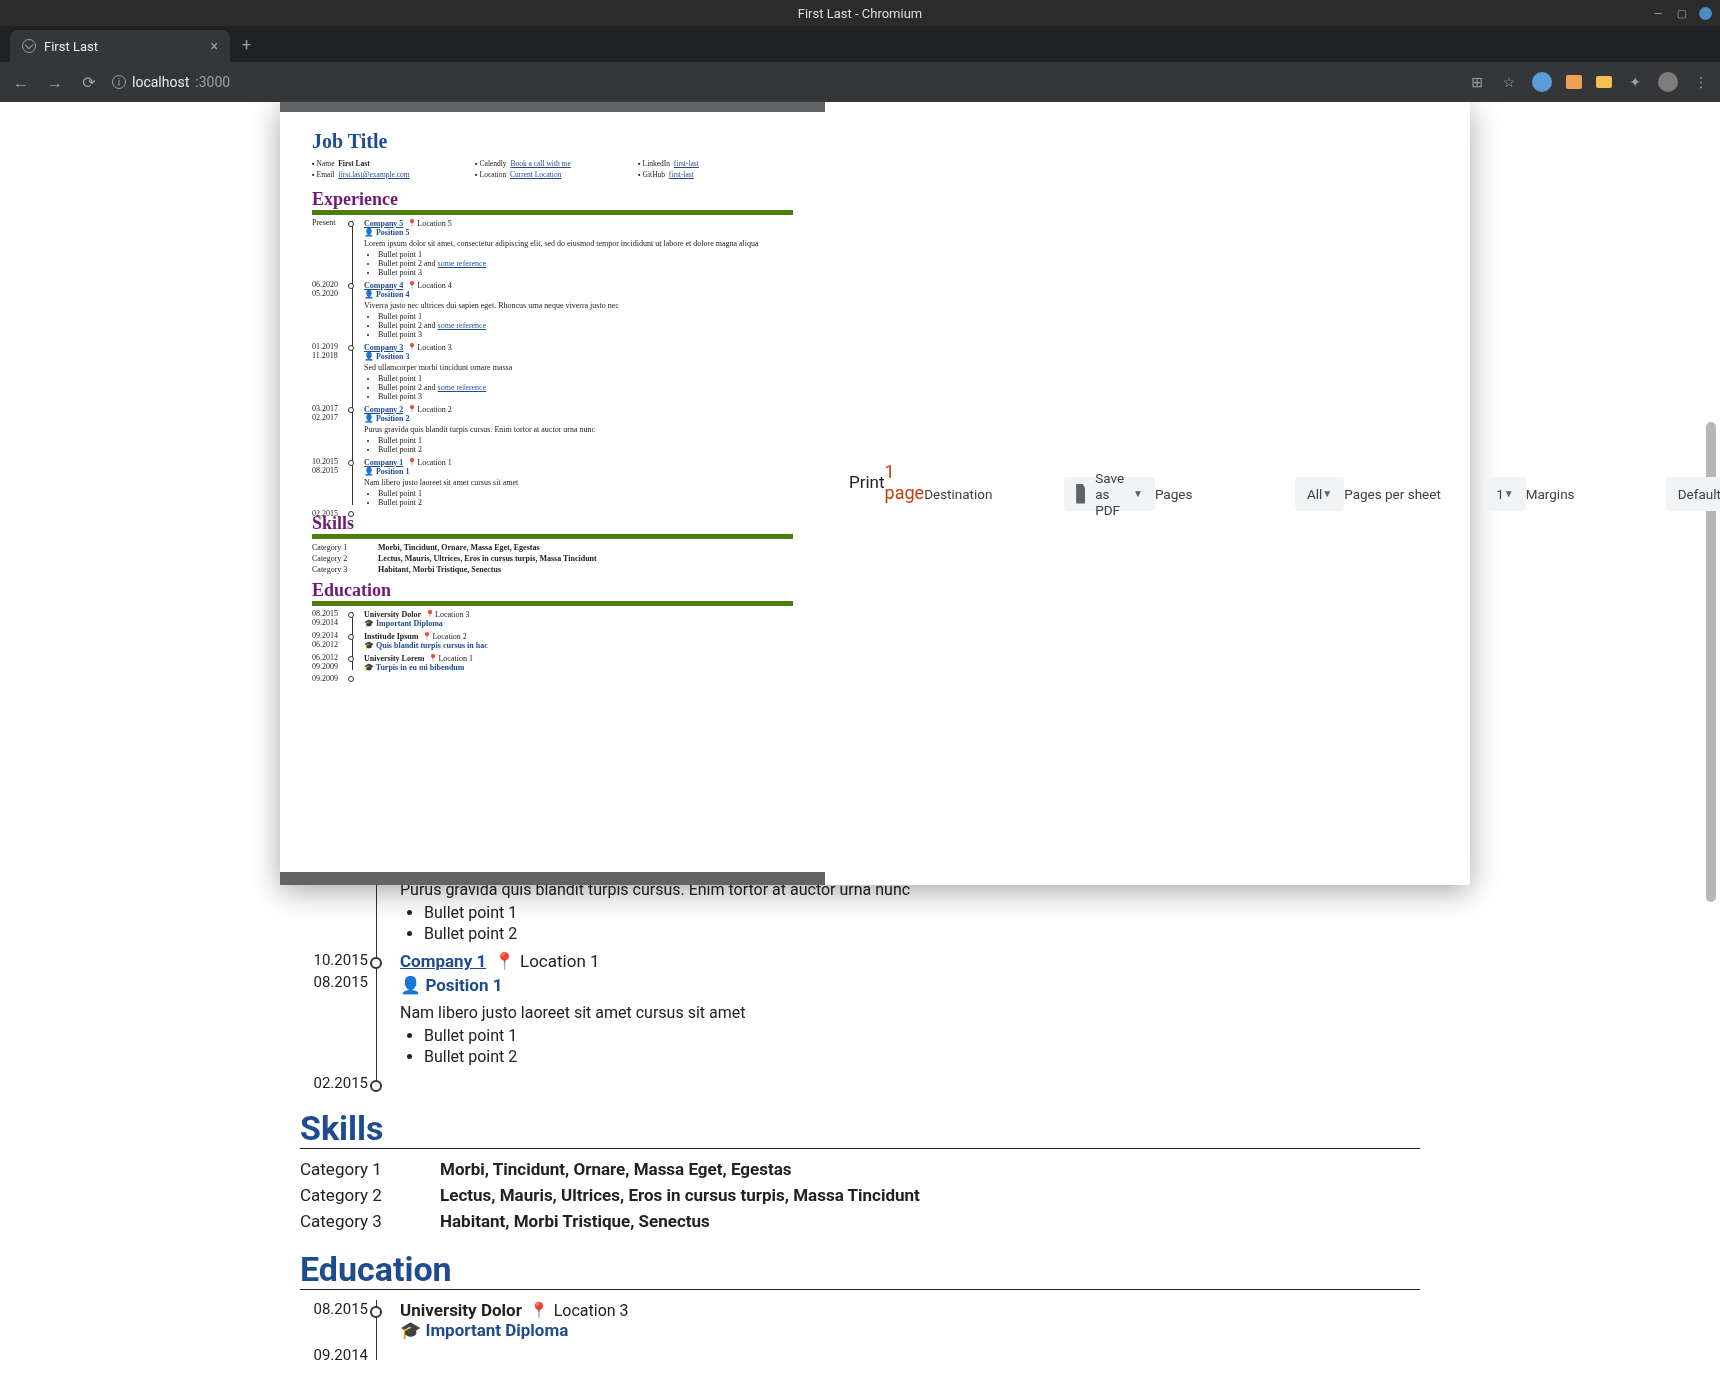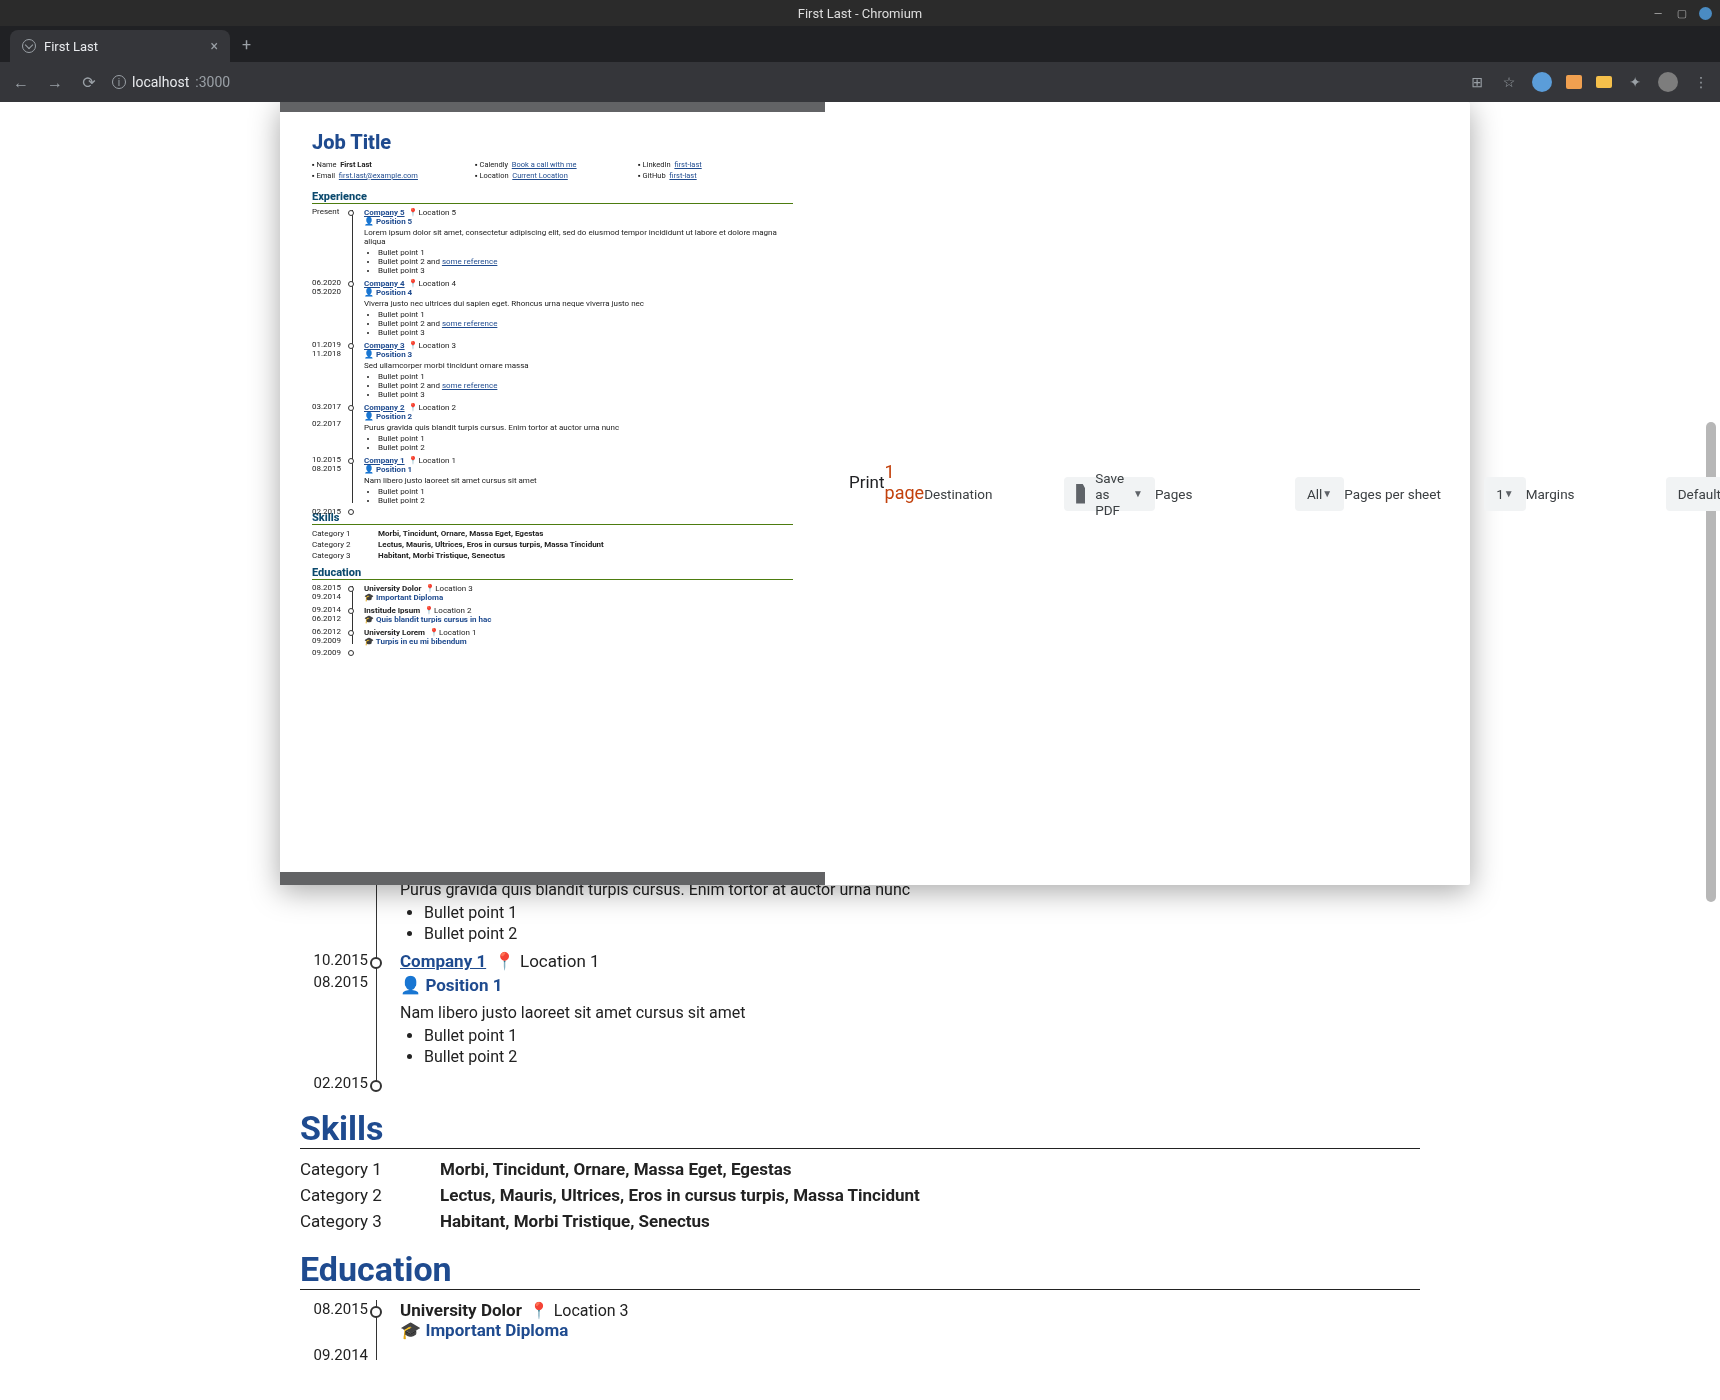--- a/index.html
+++ b/index.html
@@ -140,34 +140,35 @@
   display: flex;
   box-shadow: 0 6px 30px rgba(0,0,0,.35);
   border-radius: 2px;
 }
 .preview-pane {
   width: 656px;
   background: #626365;
   display:flex;
   justify-content:center;
   padding: 10px 0;
+  font-family: Liberation Serif, serif;
 }
 .preview-page {
   width: 545px;
   height: 760px;
   background:#fff;
   padding: 18px 32px;
   font-size: 8px;
   color:#222;
   overflow:hidden;
 }
 .pv-job { color:#1f4b8f; font-weight:800; font-size:20px;}
 .pv-contact { display:grid; grid-template-columns: 1fr 1fr 1fr; gap:2px 8px; font-size:7.5px; margin:6px 0 10px 0;}
 .pv-contact .lnk{ color:#1f4b8f; text-decoration:underline;}
-.pv-sec { color:#0c4a6e; font-weight:800; font-size:11px; border-bottom:1px solid #4d7c0f; margin:6px 0 4px 0;}
+.pv-sec { color:#701a75; font-weight:800; font-size:18px; border-bottom:5px solid #4d7c0f; margin:6px 0 4px 0;}
 .pv-tl { position:relative; padding-left:52px;}
 .pv-tl-line{ position:absolute; left:40px; top:2px; bottom:2px; width:0.6px; background:#333;}
 .pv-e { position:relative; margin-bottom:4px;}
 .pv-e .pv-date{ position:absolute; left:-52px; width:36px; text-align:left;}
 .pv-e .pv-dot{ position:absolute; left:-16px; width:6px; height:6px; border:1px solid #333; border-radius:50%; background:#fff;}
 .pv-co{ color:#1f4b8f; text-decoration:underline; font-weight:700;}
 .pv-pos{ color:#1f4b8f; font-weight:700;}
 .pv-desc{ margin:2px 0;}
 .pv-ul{ padding-left:14px;}
 .pv-ul li{ margin:0;}
@@ -384,21 +385,21 @@
     <div class="pv-desc">Sed ullamcorper morbi tincidunt ornare massa</div>
     <ul class="pv-ul">
                   <li>Bullet point 1</li>
                   <li>Bullet point 2 and <span class="pv-ref">some reference</span></li>
                   <li>Bullet point 3</li>
                 </ul>
               </div>
               <div class="pv-e">
     <span class="pv-dot" style="top:2px"></span>
     <span class="pv-date" style="top:-1px">03.2017</span>
-    <span class="pv-date" style="top:16px">02.2017</span>
+    <span class="pv-date" style="top:8px">02.2017</span>
     <div><span class="pv-co">Company 2</span> &nbsp;📍Location 2</div>
     <div class="pv-pos">👤 Position 2</div>
     <div class="pv-desc">Purus gravida quis blandit turpis cursus. Enim tortor at auctor urna nunc</div>
     <ul class="pv-ul">
                   <li>Bullet point 1</li>
                   <li>Bullet point 2</li>
                 </ul>
               </div>
               <div class="pv-e">
     <span class="pv-dot" style="top:2px"></span>

